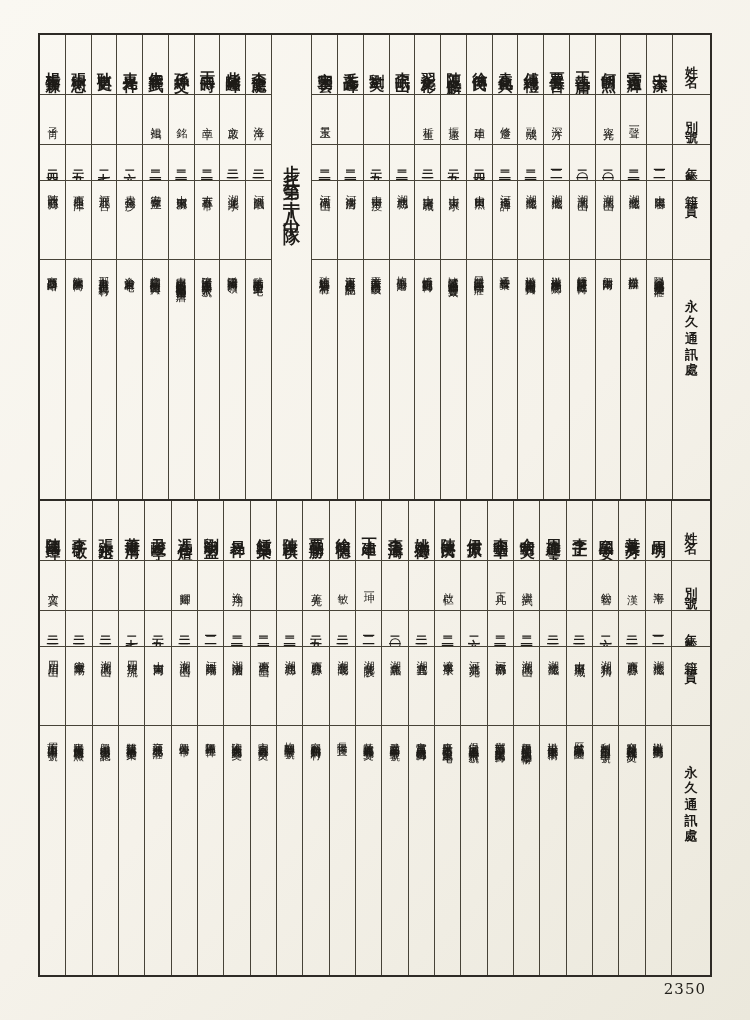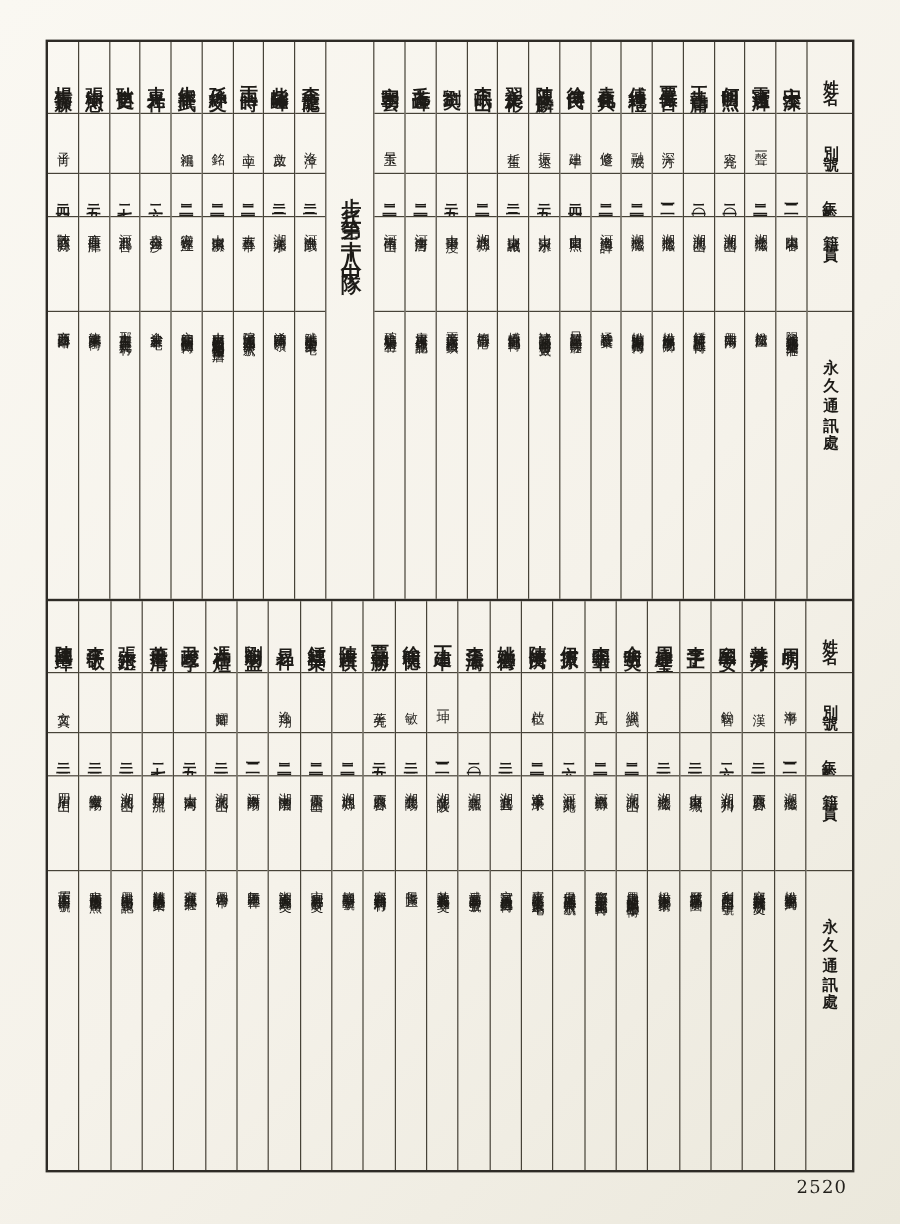--- a/index.html
+++ b/index.html
@@ -919,14 +919,14 @@
           </div>
           <div class="cell cell-native">
             <span class="vtext native-text">四川眉山</span>
           </div>
           <div class="cell cell-address">
             <span class="vtext address-text">眉山下西街三十四號</span>
           </div>
         </div>
       </div>
   </div>
-  <div class="page-number">2520</div>
+  <div class="page-number">2350</div>
 </div>
 
 </body></html>

